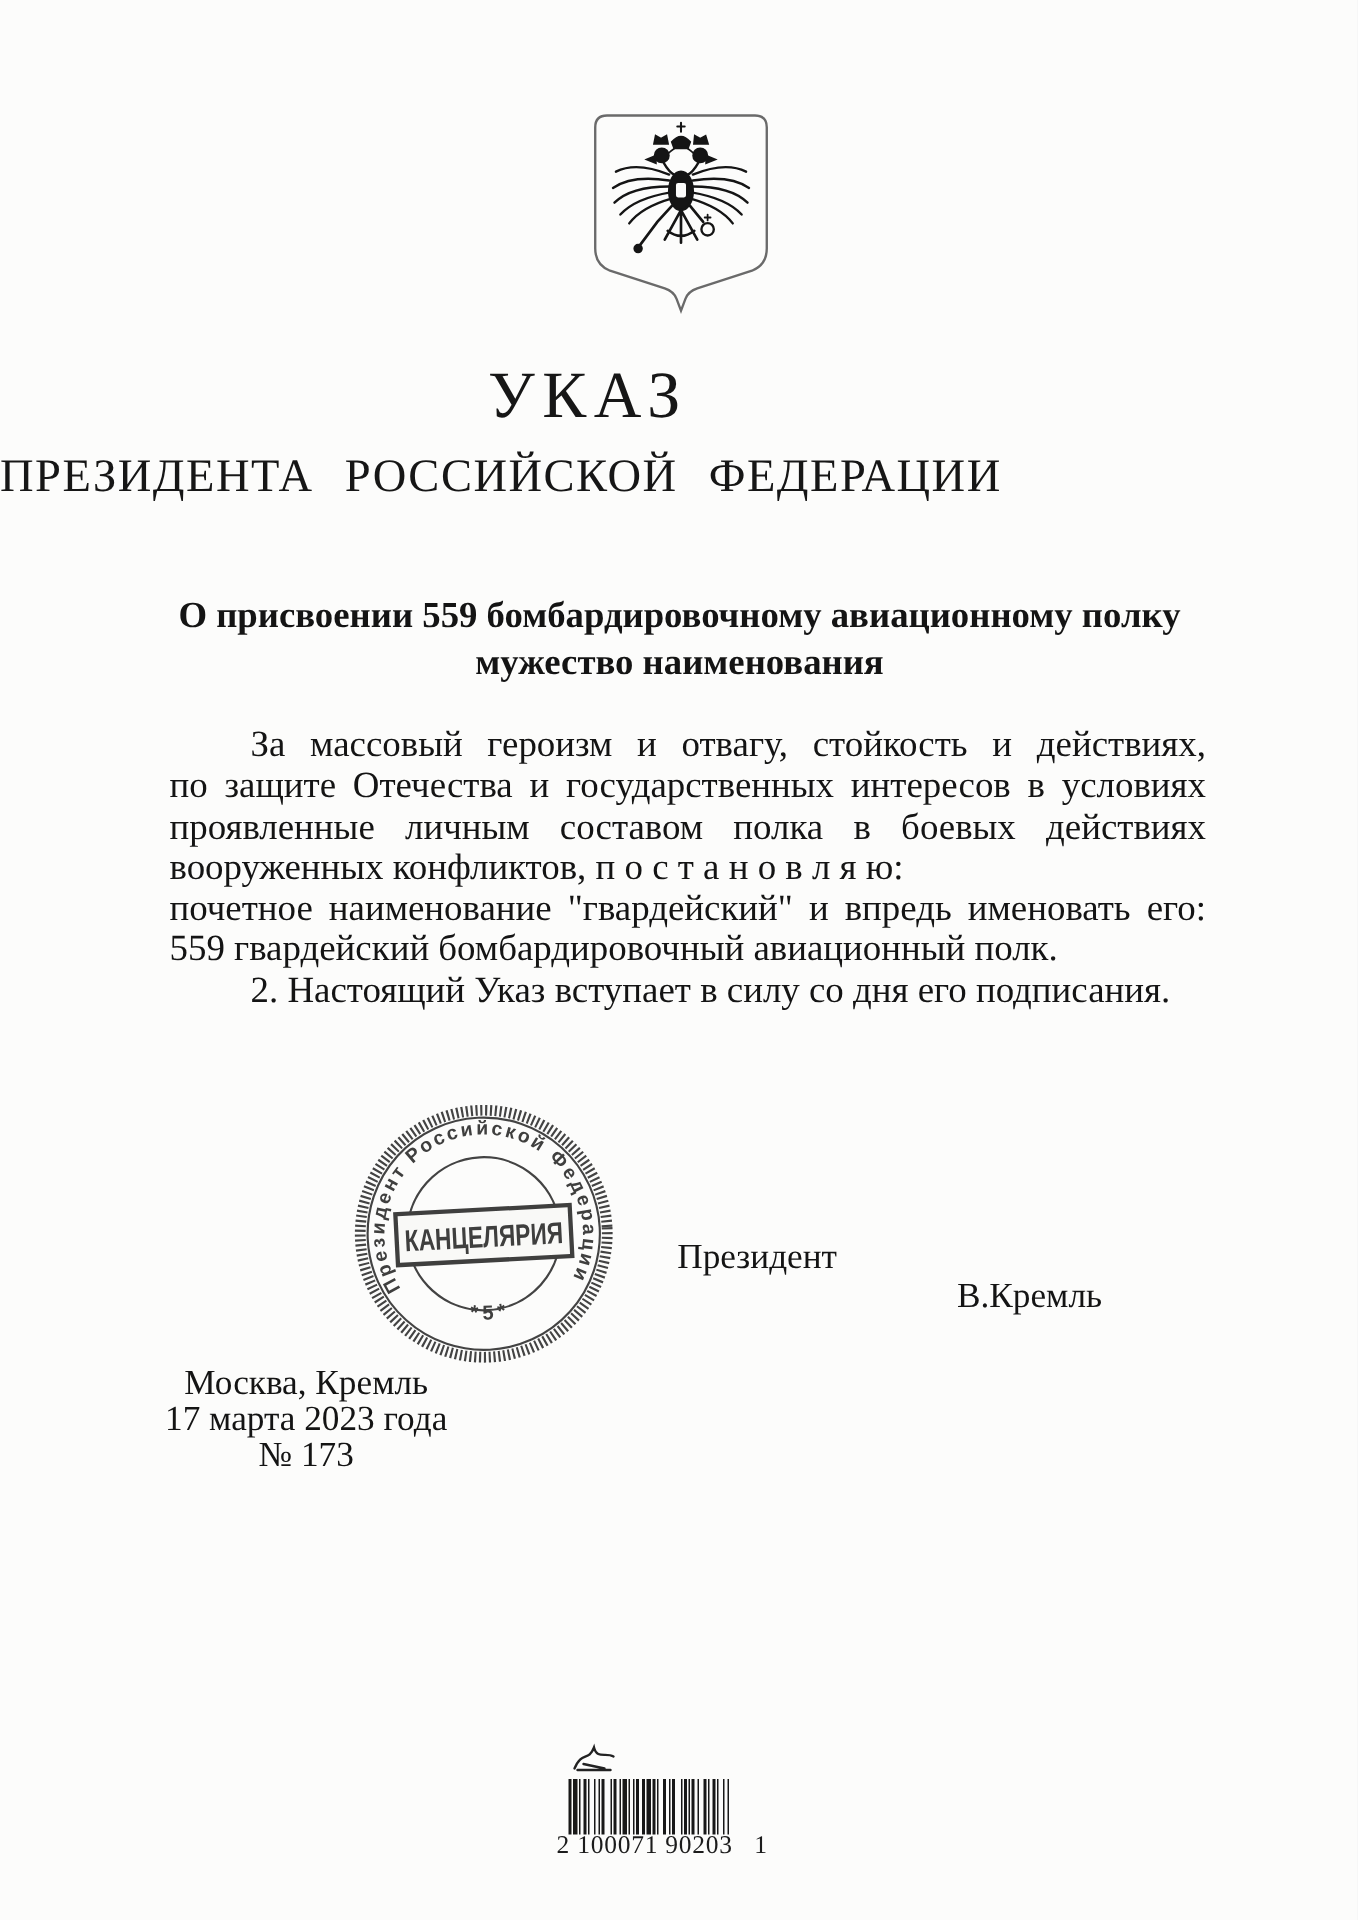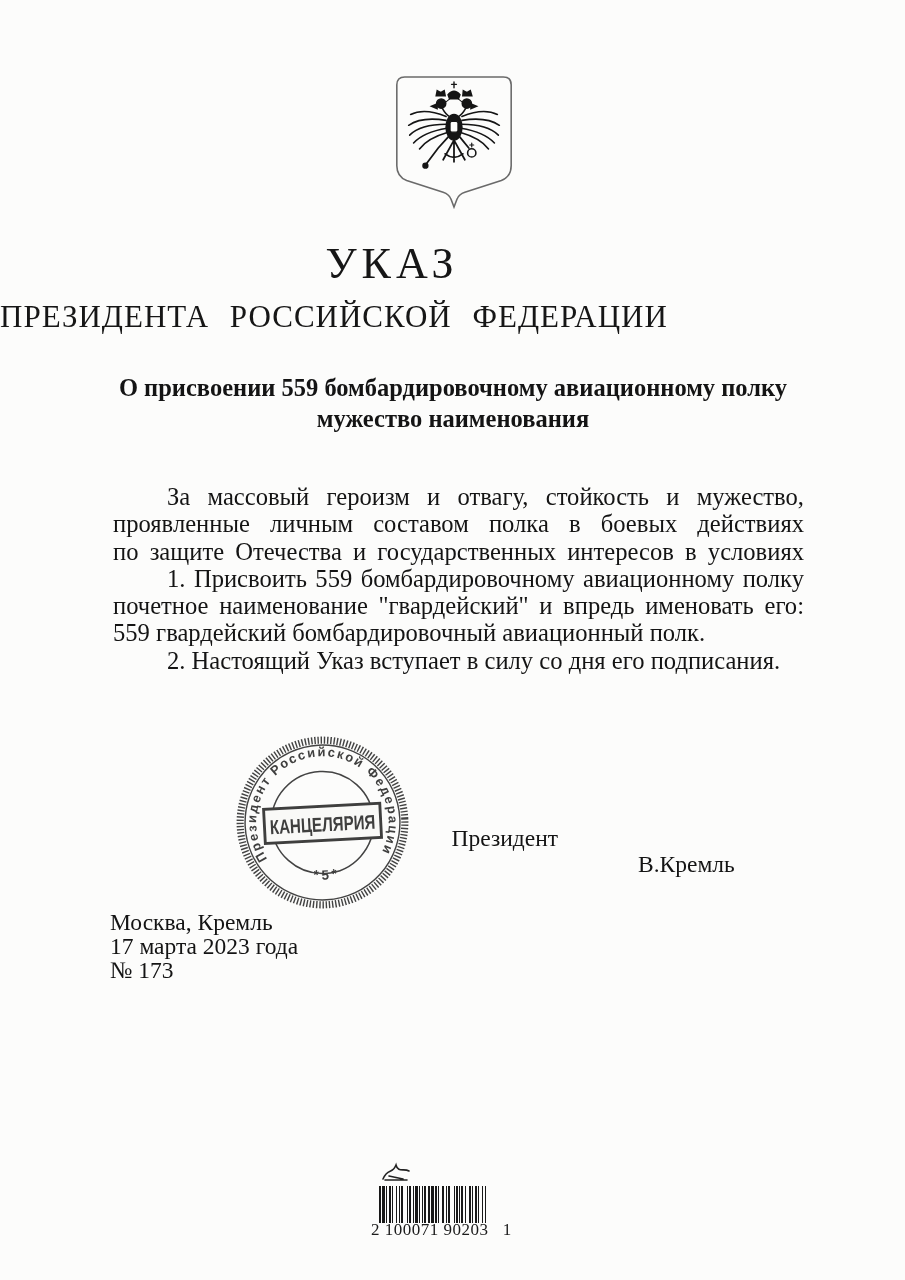--- a/index.html
+++ b/index.html
@@ -24,21 +24,21 @@
   }
   .ukaz-subtitle{
     left:0;top:299px;width:905px;
     text-align:left;
     font-size:31px;letter-spacing:1px;word-spacing:12px;
     color:#161616;
   }
 
   
   .subject{
-    left:103px;top:372px;width:700px;
+    left:103px;top:395px;width:700px;
     text-align:center;
     font-weight:bold;
     font-size:24.5px;line-height:31px;
   }
 
   
   .body-block{
     left:113px;top:483px;width:691px;
     font-size:24.6px;line-height:27.3px;
   }
@@ -55,21 +55,21 @@
   .stamp{
     left:233px;top:733px;width:179px;height:179px;
     mix-blend-mode:multiply;
     opacity:.88;
     transform:rotate(-3deg);
   }
 
   
   .footer-block{
     left:110px;top:911px;
-    font-size:23.5px;line-height:23.8px;
+    font-size:23.5px;line-height:23.8px;text-align:center;
   }
 
   
   .squiggle{left:380px;top:1162px;width:34px;height:22px;}
   .barcode{
     left:379px;top:1186px;height:37px;
     display:flex;align-items:stretch;
   }
   .bc-bar{background:#181818;}
   .bc-gap{background:transparent;}
@@ -130,24 +130,24 @@
 
   <div class="abs ukaz-title">УКАЗ</div>
   <div class="abs ukaz-subtitle">ПРЕЗИДЕНТА  РОССИЙСКОЙ  ФЕДЕРАЦИИ</div>
 
   <div class="abs subject">
     <div>О присвоении 559 бомбардировочному авиационному полку</div>
     <div>мужество наименования</div>
   </div>
 
   <div class="abs body-block">
-    <div class="l just ind">За массовый героизм и отвагу, стойкость и мужество,</div>
+    <div class="l just ind">За массовый героизм и отвагу, стойкость и действиях,</div>
+    <div class="l just">по защите Отечества и государственных интересов в условиях</div>
     <div class="l just">проявленные личным составом полка в боевых действиях</div>
-    <div class="l just">по защите Отечества и государственных интересов в условиях</div>
-    <div class="l just ind">1. Присвоить 559 бомбардировочному авиационному полку</div>
+    <div class="l">вооруженных конфликтов, п о с т а н о в л я ю:</div>
     <div class="l just">почетное наименование "гвардейский" и впредь именовать его:</div>
     <div class="l">559 гвардейский бомбардировочный авиационный полк.</div>
     <div class="l ind">2. Настоящий Указ вступает в силу со дня его подписания.</div>
   </div>
 
   <div class="abs sig-row1">Президент</div>
   <div class="abs sig-name">В.Кремль</div>
 
   <svg class="abs stamp" viewBox="0 0 200 200">
     <defs>

